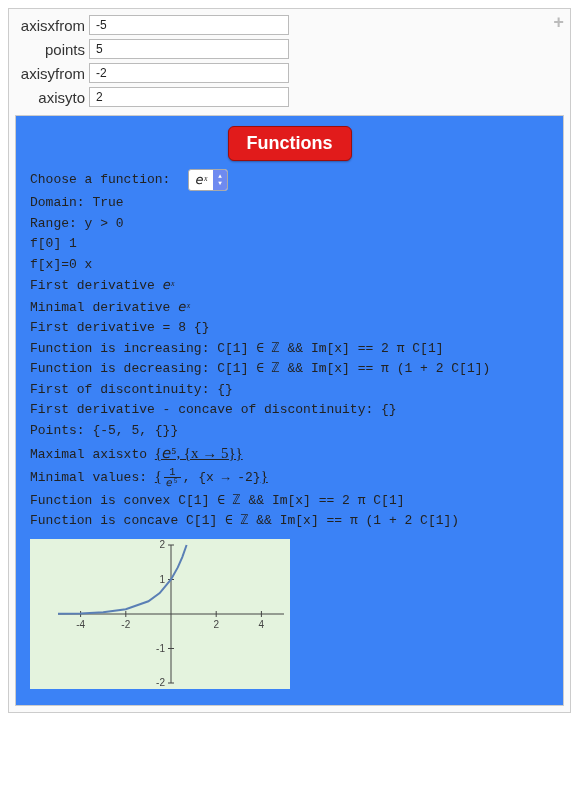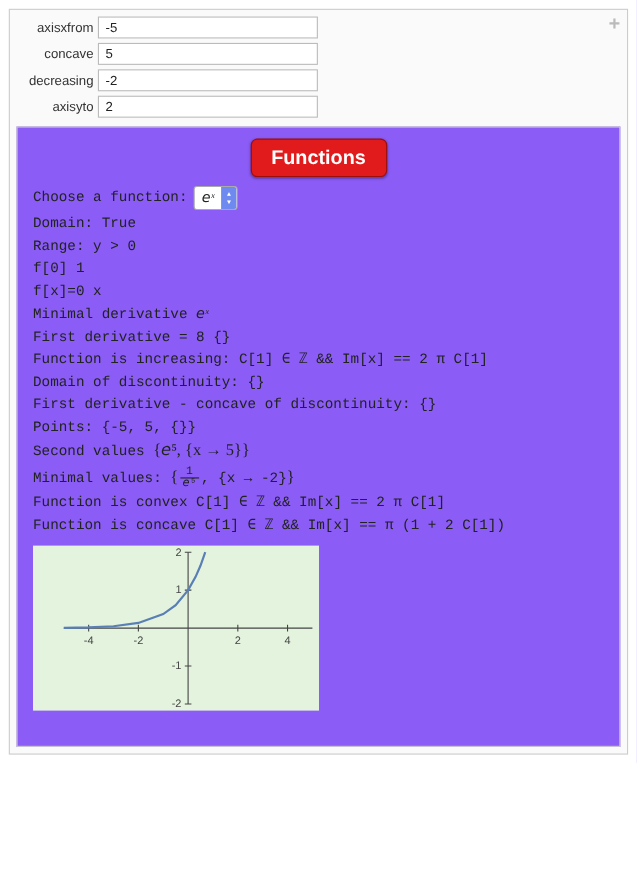--- a/index.html
+++ b/index.html
@@ -29,57 +29,57 @@
   .controls {
     display: grid;
     grid-template-columns: 70px 200px;
     gap: 4px 4px;
     align-items: center;
     margin-bottom: 8px;
   }
   .ctrl-label {
     text-align: right;
     font-family: Arial, sans-serif;
-    font-size: 12px;
+    font-size: 15px;
     color: #333;
   }
   .ctrl-input {
     border: 1px solid #bbb;
     background: #fff;
     height: 20px;
     padding: 1px 6px;
     font-family: Arial, sans-serif;
     font-size: 12px;
     color: #222;
   }
   .results-panel {
     border: 1px solid #ccc;
-    background: #8b5cf6;
-    padding: 10px 14px 28px 14px;
+    background: #3b82f6;
+    padding: 10px 14px 12px 14px;
   }
   .fn-button-wrap {
     text-align: center;
     margin-bottom: 8px;
   }
   .fn-button {
     display: inline-block;
     background: #e11b1b;
     color: #fff;
     font-weight: bold;
     font-family: Arial, sans-serif;
     font-size: 18px;
     padding: 6px 18px;
     border-radius: 6px;
     border: 1px solid #9a0e0e;
     box-shadow: 0 1px 2px rgba(0,0,0,0.3);
   }
   .chooser-row {
     display: flex;
     align-items: center;
-    gap: 6px;
+    gap: 18px;
     margin: 6px 0;
   }
   .select-box {
     display: inline-flex;
     align-items: center;
     border: 1px solid #aaa;
     background: #fff;
     border-radius: 3px;
     height: 22px;
     overflow: hidden;
@@ -103,21 +103,21 @@
     gap: 1px;
   }
   .line {
     margin: 3px 0;
     color: #222;
     line-height: 1.35;
     font-family: "Courier New", monospace;
     white-space: nowrap;
   }
   .mathit { font-style: italic; font-family: "Times New Roman", serif; }
-  .brace { font-family: "Times New Roman", serif; font-size: 1.15em; }
+  .brace { font-family: "Times New Roman", serif; font-size: 1.15em; text-decoration: underline; }
   .frac {
     display: inline-block;
     vertical-align: middle;
     text-align: center;
     font-size: 0.8em;
     line-height: 1;
     margin: 0 2px;
   }
   .frac .num { display: block; border-bottom: 1px solid #222; padding: 0 2px; }
   .frac .den { display: block; padding: 0 2px; }
@@ -133,23 +133,23 @@
 </style>
 </head>
 <body>
 
 <div class="outer-panel">
   <span class="plus-icon">+</span>
 
   <div class="controls">
     <label class="ctrl-label">axisxfrom</label>
     <input class="ctrl-input" value="-5" style="">
-    <label class="ctrl-label">concave</label>
+    <label class="ctrl-label">points</label>
     <input class="ctrl-input" value="5" style="">
-    <label class="ctrl-label">decreasing</label>
+    <label class="ctrl-label">axisyfrom</label>
     <input class="ctrl-input" value="-2" style="">
     <label class="ctrl-label">axisyto</label>
     <input class="ctrl-input" value="2" style="">
   </div>
 
   <div class="results-panel">
     <div class="fn-button-wrap">
       <span class="fn-button">Functions</span>
     </div>
 
@@ -162,29 +162,33 @@
             <span>▼</span>
         </span>
       </span>
     </div>
 
     <div class="line">Domain: True</div>
     <div class="line">Range: y &gt; 0</div>
     <div class="line">f[0]  1</div>
     <div class="line">f[x]=0  x</div>
     <div class="line">
+      <span>First derivative </span><span class="mathit">𝘦ˣ</span>
+    </div>
+    <div class="line">
       <span>Minimal derivative </span><span class="mathit">𝘦ˣ</span>
     </div>
     <div class="line">First derivative = 8 {}</div>
     <div class="line">Function is increasing: C[1] ∈ ℤ &amp;&amp; Im[x] == 2 π C[1]</div>
-    <div class="line">Domain of discontinuity: {}</div>
+    <div class="line">Function is decreasing: C[1] ∈ ℤ &amp;&amp; Im[x] == π (1 + 2 C[1])</div>
+    <div class="line">First of discontinuity: {}</div>
     <div class="line">First derivative - concave of discontinuity: {}</div>
     <div class="line">Points: {-5, 5, {}}</div>
     <div class="line">
-      <span>Second values </span><span class="brace">{𝘦⁵, {x → 5}}</span>
+      <span>Maximal axisxto </span><span class="brace">{𝘦⁵, {x → 5}}</span>
     </div>
     <div class="line">
       <span>Minimal values: </span>
       <span class="brace">{</span><span class="frac"><span class="num">1</span><span class="den">𝘦⁵</span></span><span>, {x → -2}</span><span class="brace">}</span>
     </div>
     <div class="line">Function is convex C[1] ∈ ℤ &amp;&amp; Im[x] == 2 π C[1]</div>
     <div class="line">Function is concave C[1] ∈ ℤ &amp;&amp; Im[x] == π (1 + 2 C[1])</div>
 
     <div class="plot-wrap">
       <svg id="plot-svg" width="260" height="150">

